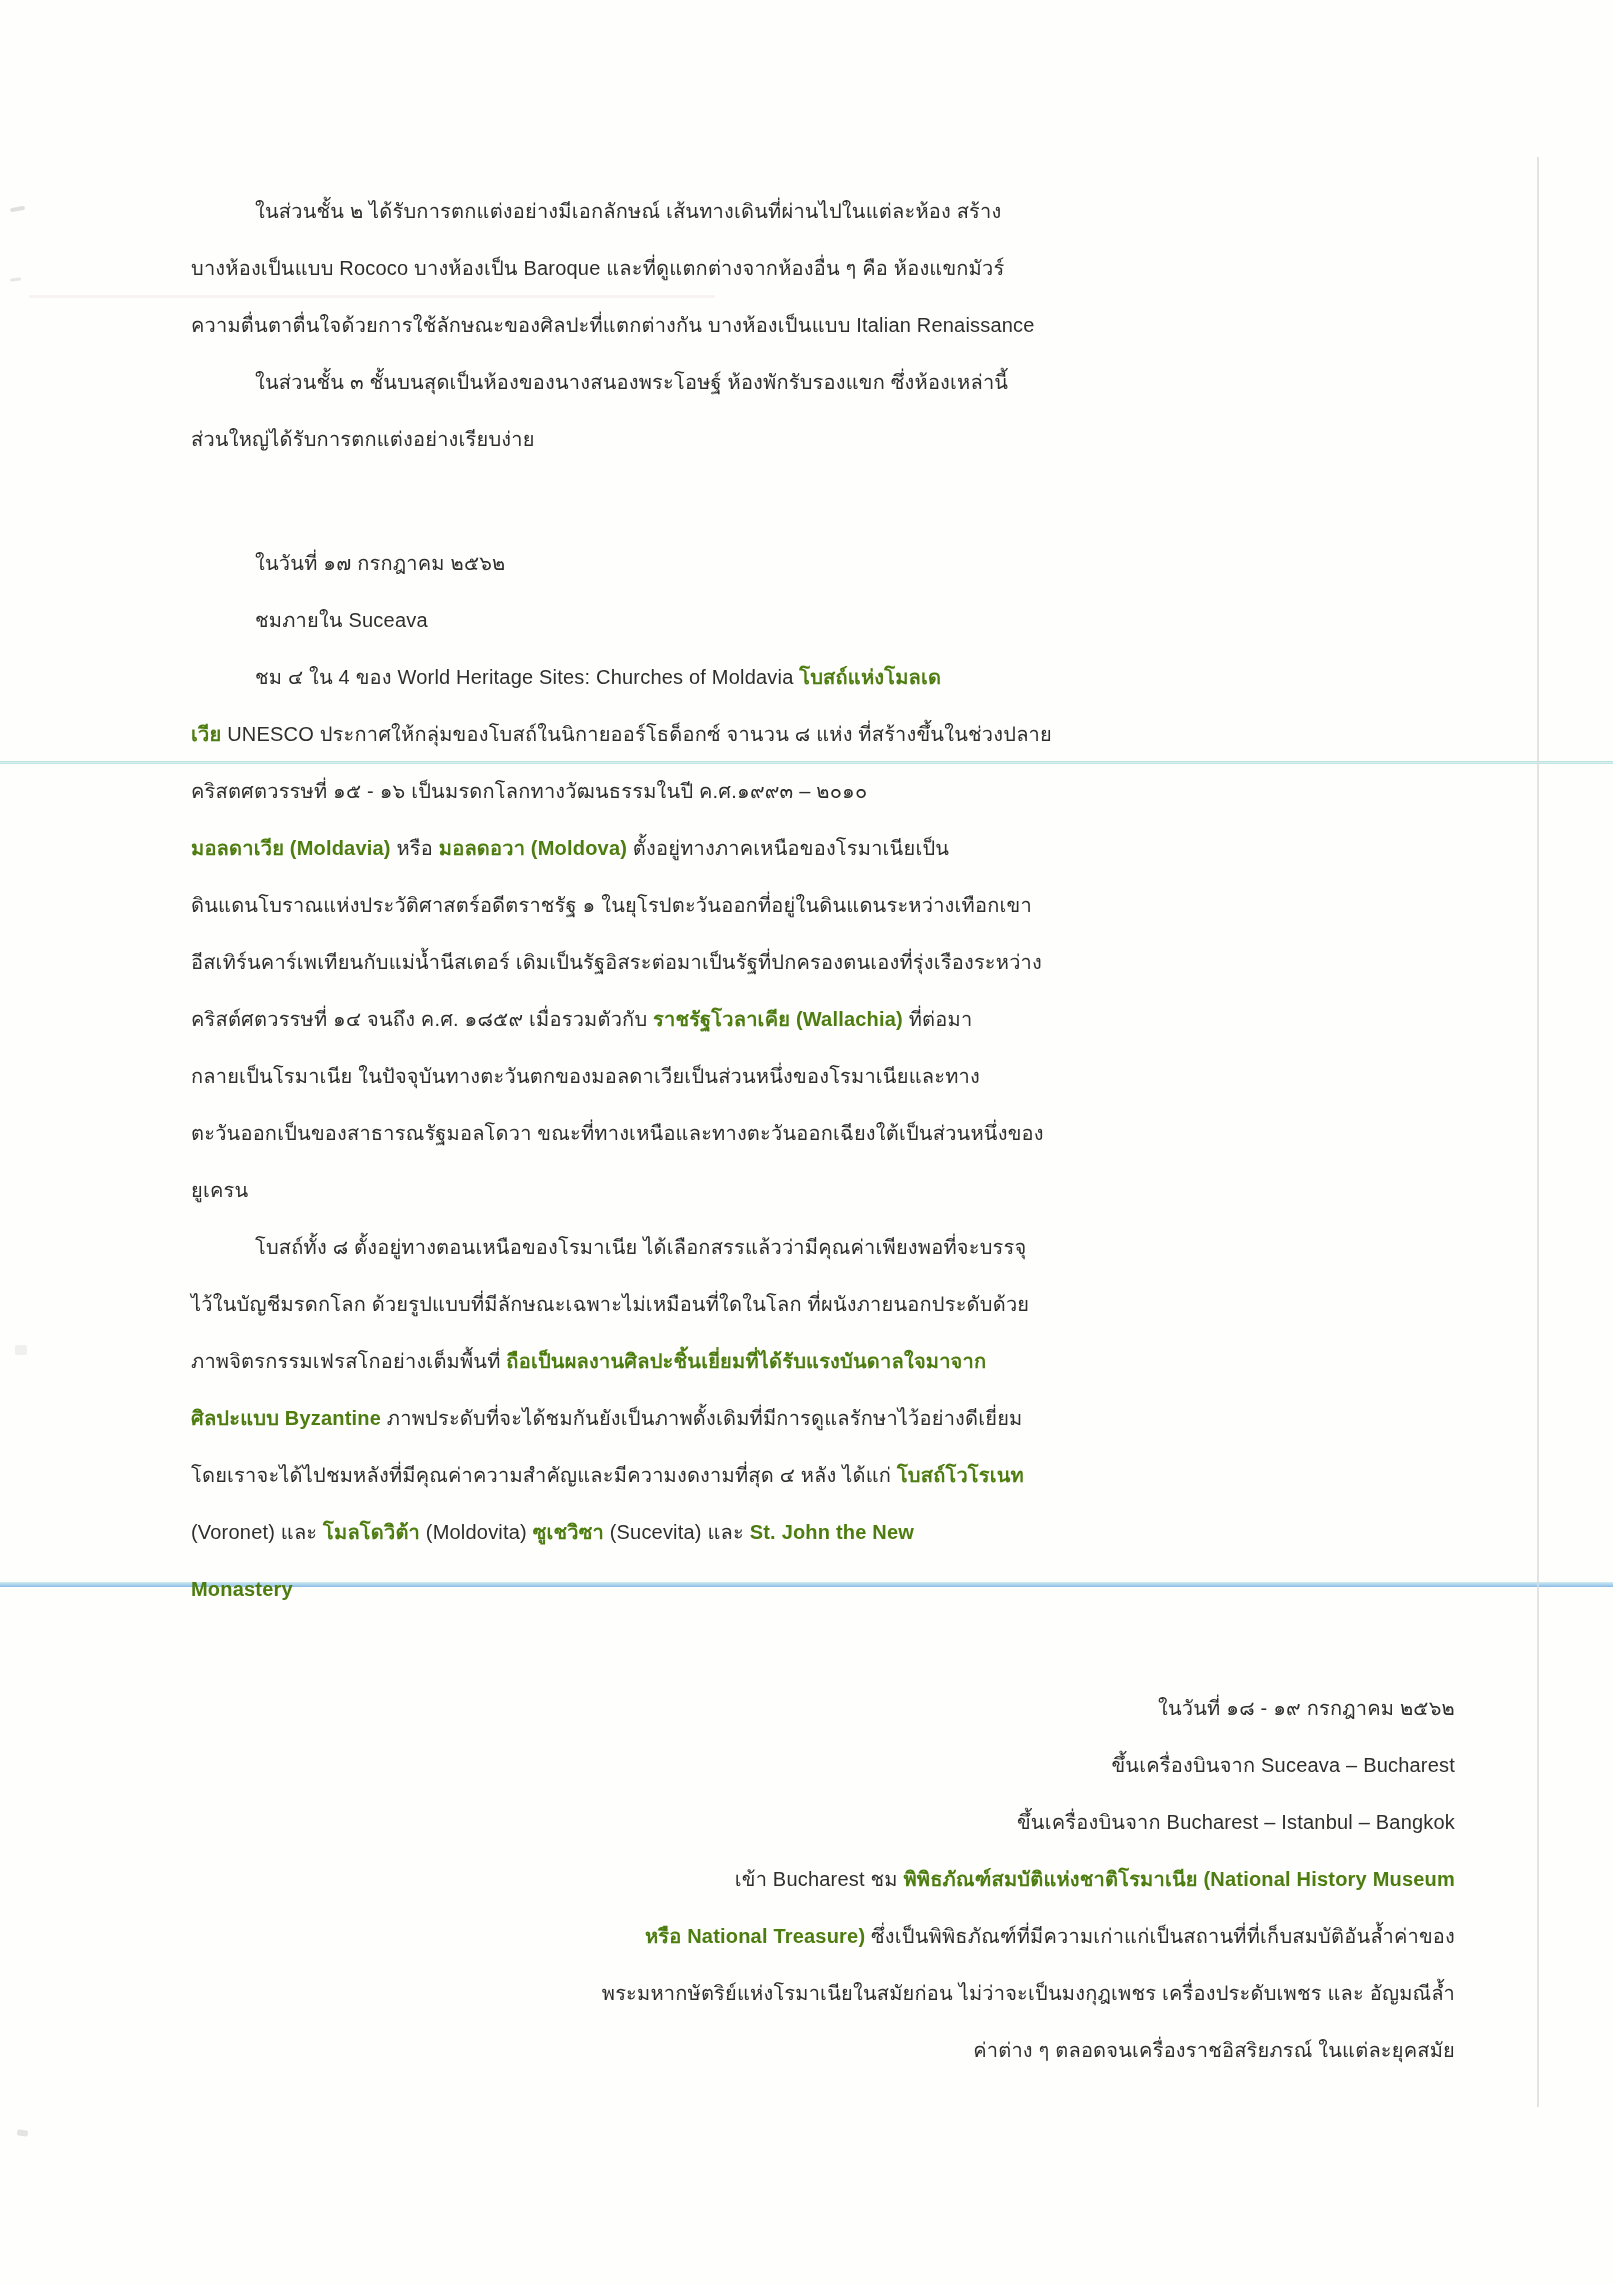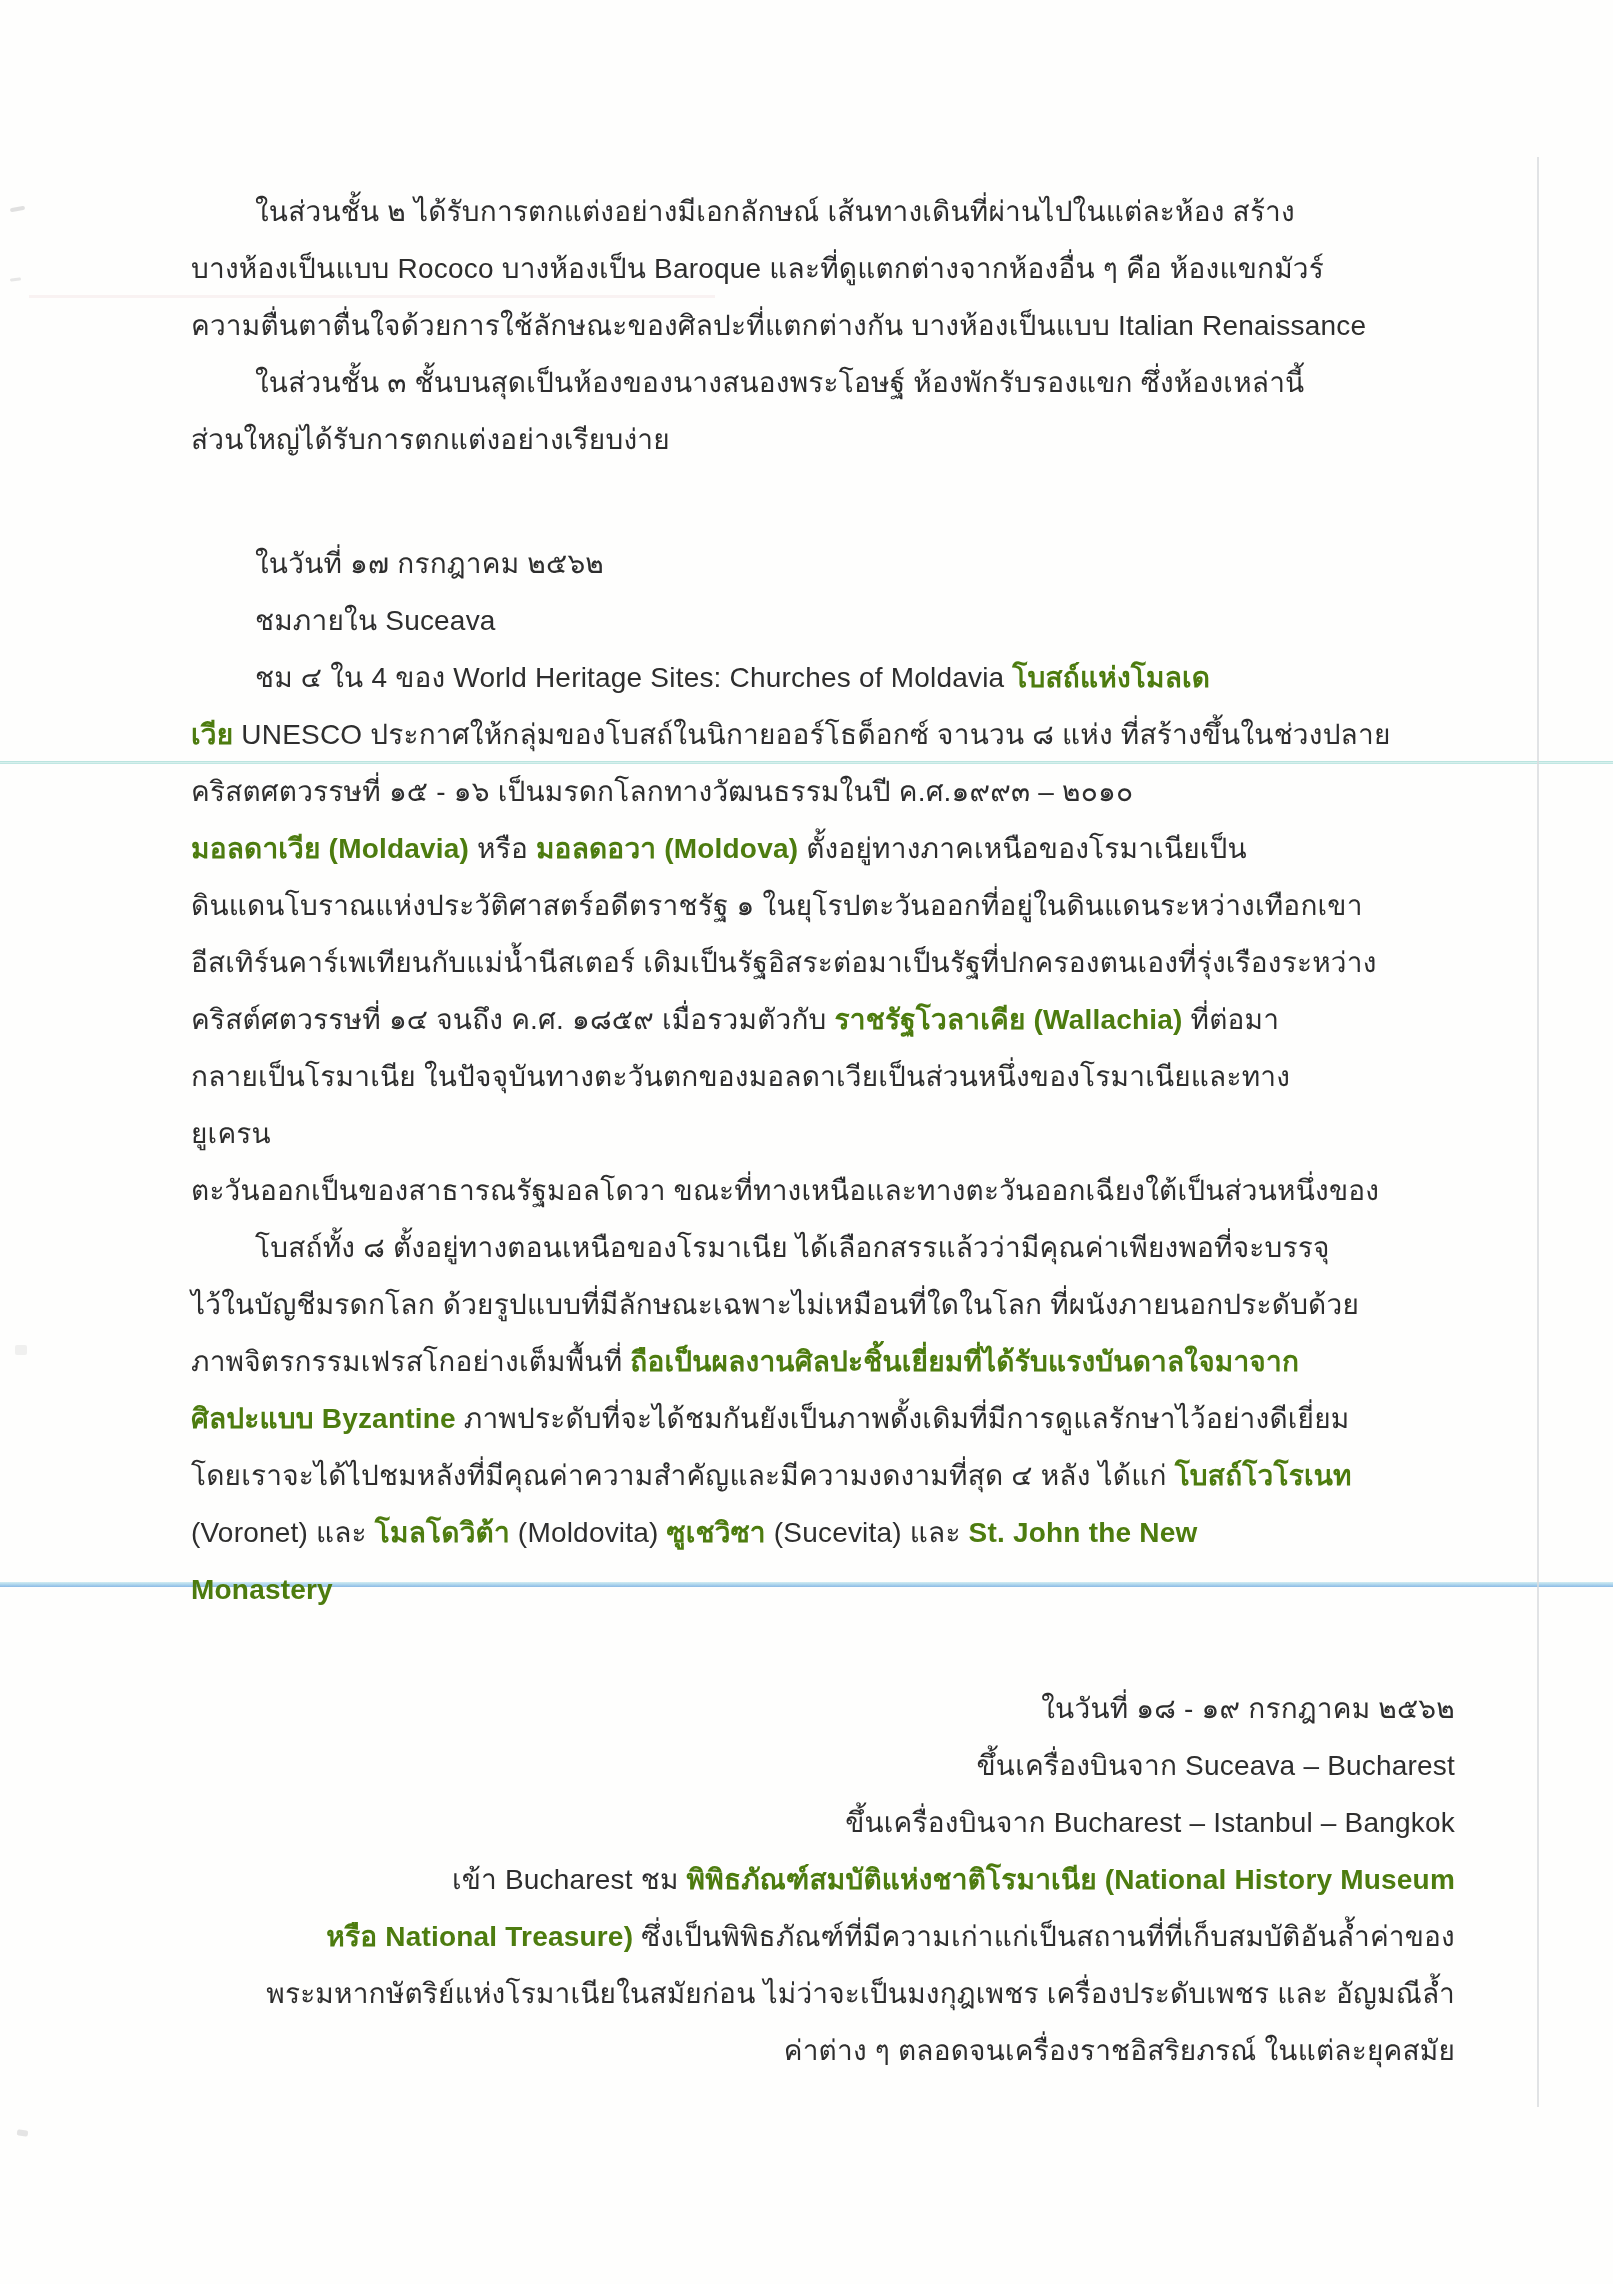--- a/index.html
+++ b/index.html
@@ -12,21 +12,21 @@
     color:#2e2e2e;
   }
   .content{
     position:absolute;
     left:191px;top:183px;
     width:1264px;
   }
   .line{
     height:57px;
     line-height:57px;
-    font-size:28px;
+    font-size:20px;
     white-space:nowrap;
     letter-spacing:0.2px;
   }
   .line.indent{padding-left:64px;}
   .seg.b{font-weight:700;color:#4d7c0f;}
   .seg.u{text-underline-offset:5.9px;}
   .section{position:relative;}
   .sec-b{margin-top:67px;}
   .sec-c{margin-top:62px;text-align:right;}
 
@@ -82,22 +82,22 @@
         <div class="line indent"><span class="seg">ในวันที่ ๑๗ กรกฎาคม ๒๕๖๒</span></div>
         <div class="line indent"><span class="seg">ชมภายใน </span><span class="seg u">Suceava</span></div>
         <div class="line indent"><span class="seg">ชม ๔ ใน 4 ของ World Heritage Sites: Churches of Moldavia </span><span class="seg b">โบสถ์แห่งโมลเด</span></div>
         <div class="line"><span class="seg b">เวีย</span><span class="seg"> UNESCO ประกาศให้กลุ่มของโบสถ์ในนิกายออร์โธด็อกซ์ จานวน ๘ แห่ง ที่สร้างขึ้นในช่วงปลาย</span></div>
         <div class="line"><span class="seg">คริสตศตวรรษที่ ๑๕ - ๑๖ เป็นมรดกโลกทางวัฒนธรรมในปี ค.ศ.๑๙๙๓ – ๒๐๑๐</span></div>
         <div class="line"><span class="seg b">มอลดาเวีย (Moldavia)</span><span class="seg"> หรือ </span><span class="seg b">มอลดอวา (Moldova)</span><span class="seg"> ตั้งอยู่ทางภาคเหนือของโรมาเนียเป็น</span></div>
         <div class="line"><span class="seg">ดินแดนโบราณแห่งประวัติศาสตร์อดีตราชรัฐ ๑ ในยุโรปตะวันออกที่อยู่ในดินแดนระหว่างเทือกเขา</span></div>
         <div class="line"><span class="seg">อีสเทิร์นคาร์เพเทียนกับแม่น้ำนีสเตอร์ เดิมเป็นรัฐอิสระต่อมาเป็นรัฐที่ปกครองตนเองที่รุ่งเรืองระหว่าง</span></div>
         <div class="line"><span class="seg">คริสต์ศตวรรษที่ ๑๔ จนถึง ค.ศ. ๑๘๕๙ เมื่อรวมตัวกับ </span><span class="seg b">ราชรัฐโวลาเคีย (Wallachia)</span><span class="seg"> ที่ต่อมา</span></div>
         <div class="line"><span class="seg">กลายเป็นโรมาเนีย ในปัจจุบันทางตะวันตกของมอลดาเวียเป็นส่วนหนึ่งของโรมาเนียและทาง</span></div>
+        <div class="line"><span class="seg">ตะวันออกเป็นของสาธารณรัฐมอลโดวา ขณะที่ทางเหนือและทางตะวันออกเฉียงใต้เป็นส่วนหนึ่งของ</span></div>
         <div class="line"><span class="seg">ยูเครน</span></div>
-        <div class="line"><span class="seg">ตะวันออกเป็นของสาธารณรัฐมอลโดวา ขณะที่ทางเหนือและทางตะวันออกเฉียงใต้เป็นส่วนหนึ่งของ</span></div>
         <div class="line indent"><span class="seg">โบสถ์ทั้ง ๘ ตั้งอยู่ทางตอนเหนือของโรมาเนีย ได้เลือกสรรแล้วว่ามีคุณค่าเพียงพอที่จะบรรจุ</span></div>
         <div class="line"><span class="seg">ไว้ในบัญชีมรดกโลก ด้วยรูปแบบที่มีลักษณะเฉพาะไม่เหมือนที่ใดในโลก ที่ผนังภายนอกประดับด้วย</span></div>
         <div class="line"><span class="seg">ภาพจิตรกรรมเฟรสโกอย่างเต็มพื้นที่ </span><span class="seg b">ถือเป็นผลงานศิลปะชิ้นเยี่ยมที่ได้รับแรงบันดาลใจมาจาก</span></div>
         <div class="line"><span class="seg b">ศิลปะแบบ Byzantine</span><span class="seg"> ภาพประดับที่จะได้ชมกันยังเป็นภาพดั้งเดิมที่มีการดูแลรักษาไว้อย่างดีเยี่ยม</span></div>
         <div class="line"><span class="seg">โดยเราจะได้ไปชมหลังที่มีคุณค่าความสำคัญและมีความงดงามที่สุด ๔ หลัง ได้แก่ </span><span class="seg b">โบสถ์โวโรเนท</span></div>
         <div class="line"><span class="seg">(Voronet) และ </span><span class="seg b">โมลโดวิต้า</span><span class="seg"> (Moldovita) </span><span class="seg b">ซูเชวิซา</span><span class="seg"> (Sucevita) และ </span><span class="seg b">St. John the New</span></div>
         <div class="line"><span class="seg b">Monastery</span></div>
       </div>
     <div class="section sec-c">
         <div class="line indent"><span class="seg">ในวันที่ ๑๘ - ๑๙ กรกฎาคม ๒๕๖๒</span></div>

